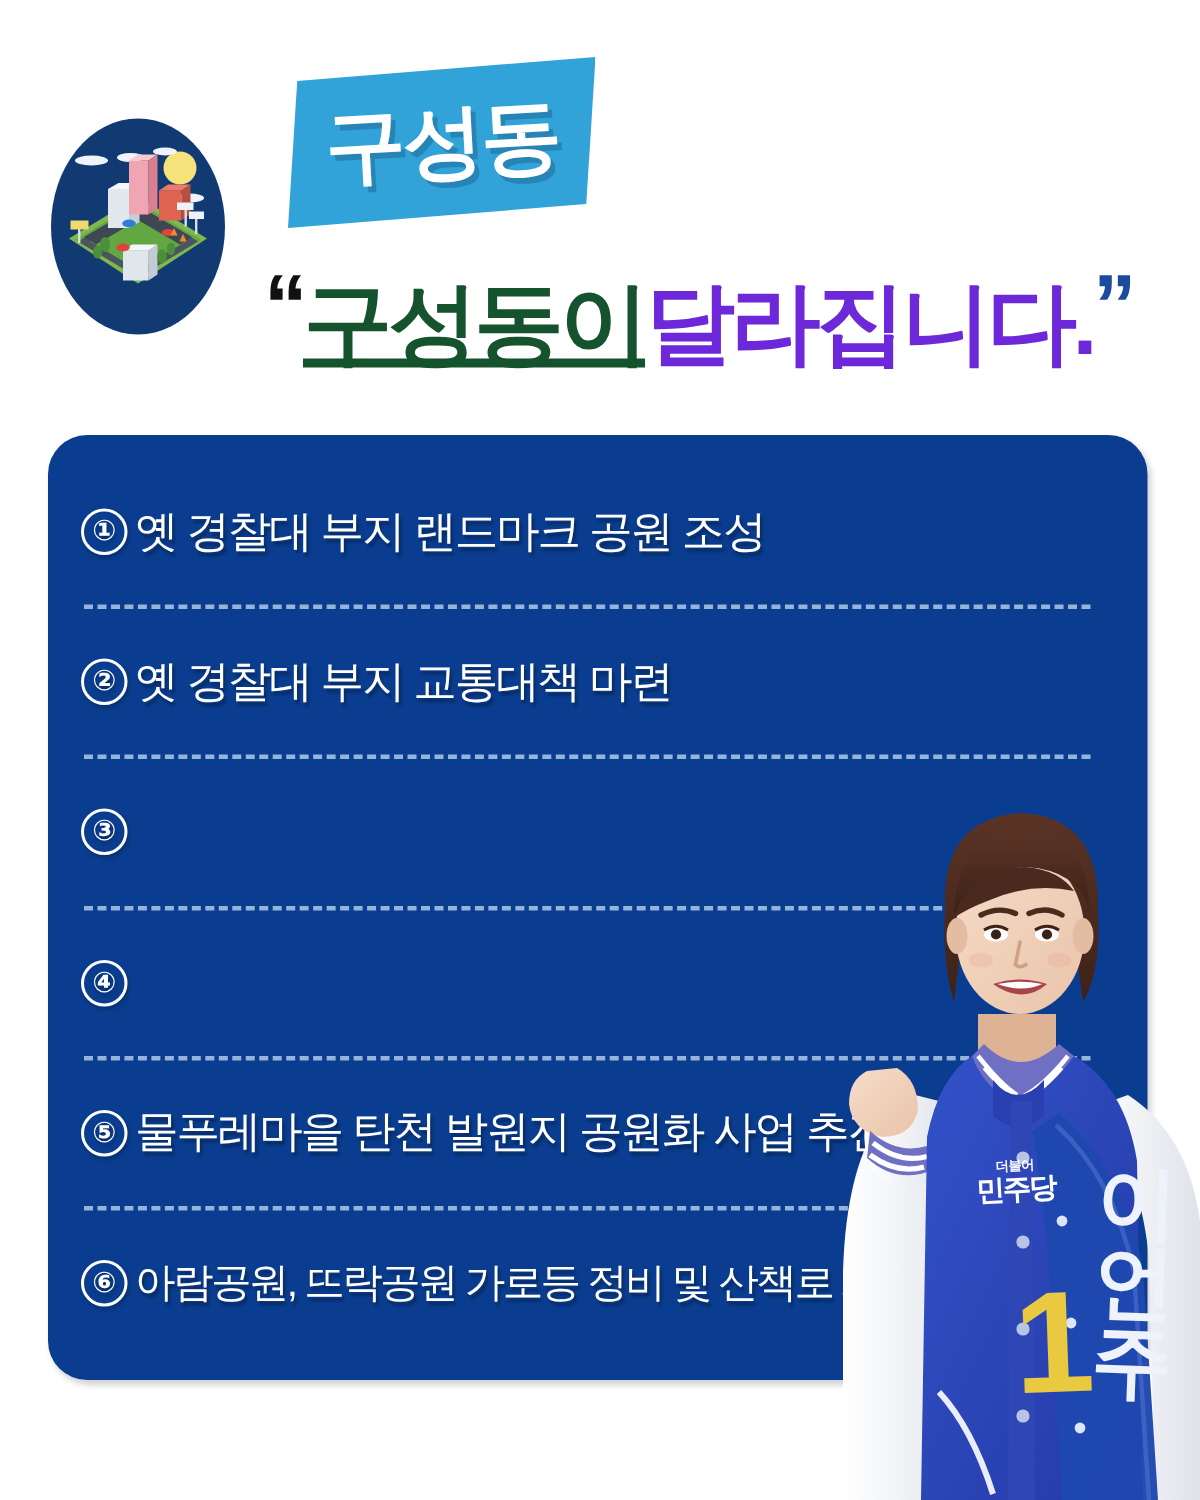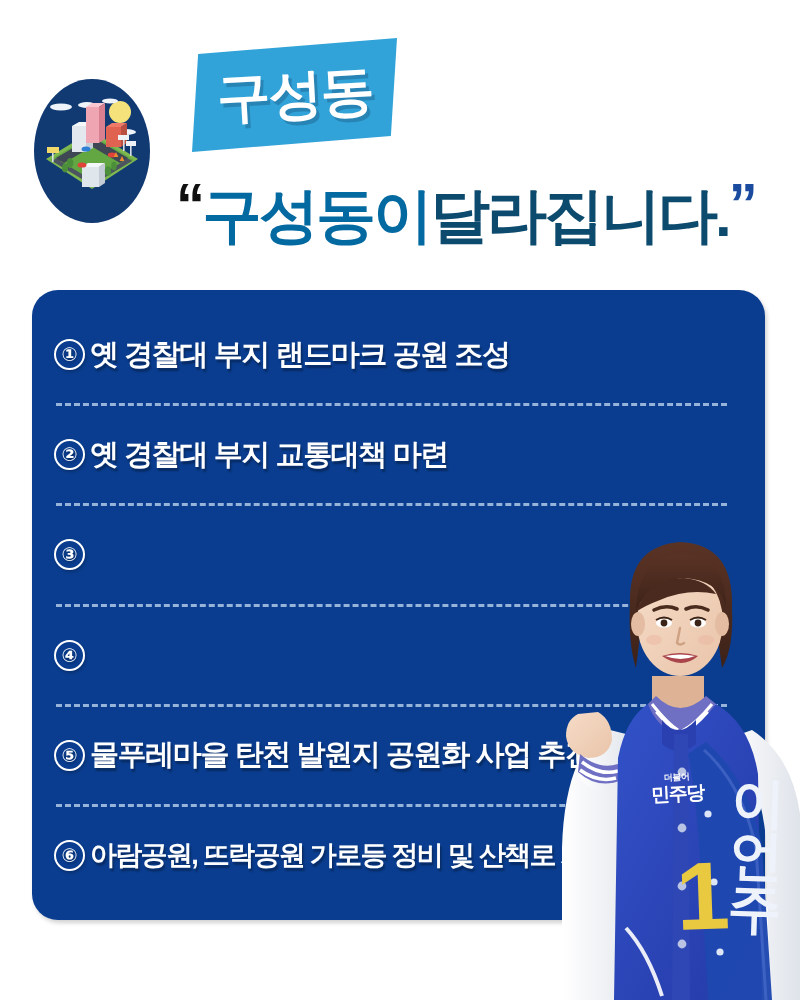--- a/index.html
+++ b/index.html
@@ -83,22 +83,22 @@
   }
   .quote {
     color: #111111;
     font-size: 58px;
     font-weight: bold;
     line-height: 0.6;
     position: relative;
     top: -12px;
   }
   .quote-close { color: #1a4b9e; }
-  .hl-dark  { color: #0369a1; }
-  .hl-blue  { color: #0c4a6e; }
+  .hl-dark  { color: #14532d; text-decoration: underline; }
+  .hl-blue  { color: #6d28d9; }
 
   
   .panel {
     position: absolute;
     left: 32px;
     top: 290px;
     width: 733px;
     height: 630px;
     background: #0a3d8f;
     border-radius: 26px;
@@ -141,21 +141,21 @@
     align-items: center;
     justify-content: center;
     margin-right: 5px;
     box-sizing: border-box;
     text-shadow: 1px 2px 2px rgba(0,0,0,0.30);
     box-shadow: 1px 2px 3px rgba(0,0,0,0.22);
   }
   .pledge-text {
     color: #ffffff;
     font-size: 29px;
-    font-weight: bold;
+    font-weight: normal;
     letter-spacing: -1.4px;
     white-space: nowrap;
     text-shadow: 1.5px 2.5px 2px rgba(0,0,0,0.32);
   }
   .pledge-row.long .pledge-text { font-size: 27px; letter-spacing: -1.7px; }
 
   
   .candidate {
     position: absolute;
     left: 556px;

